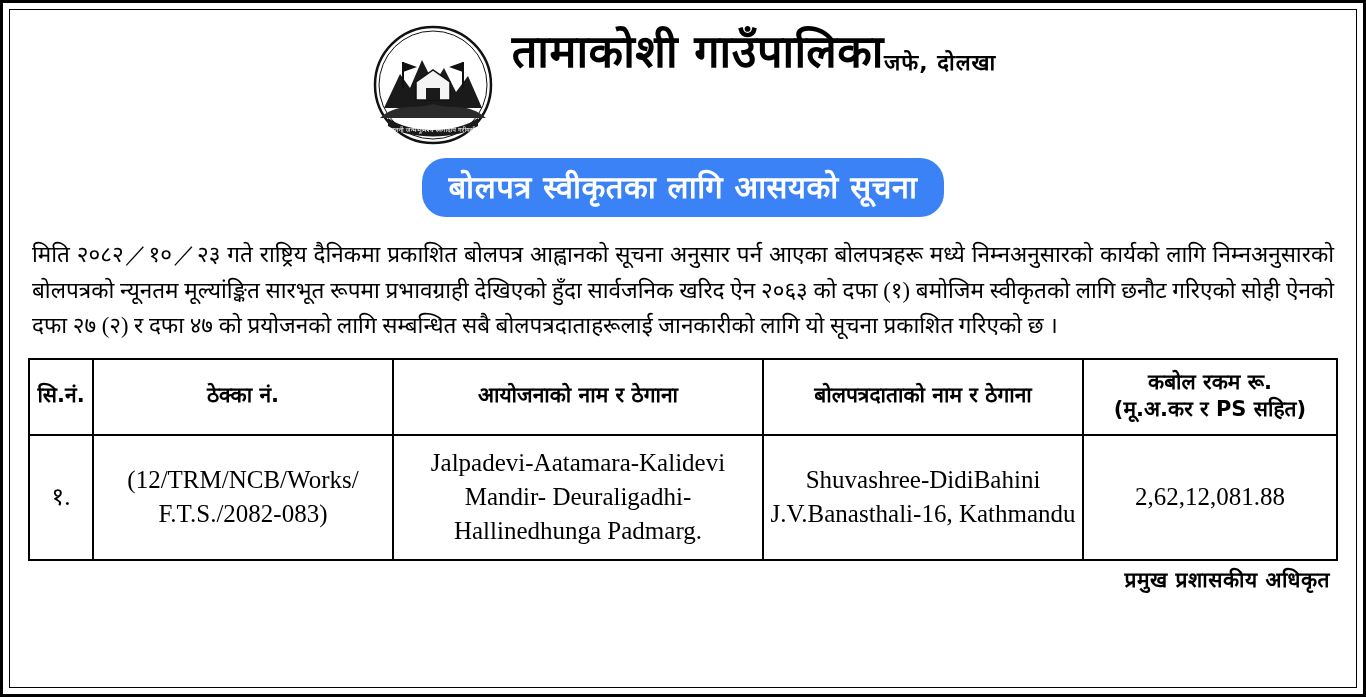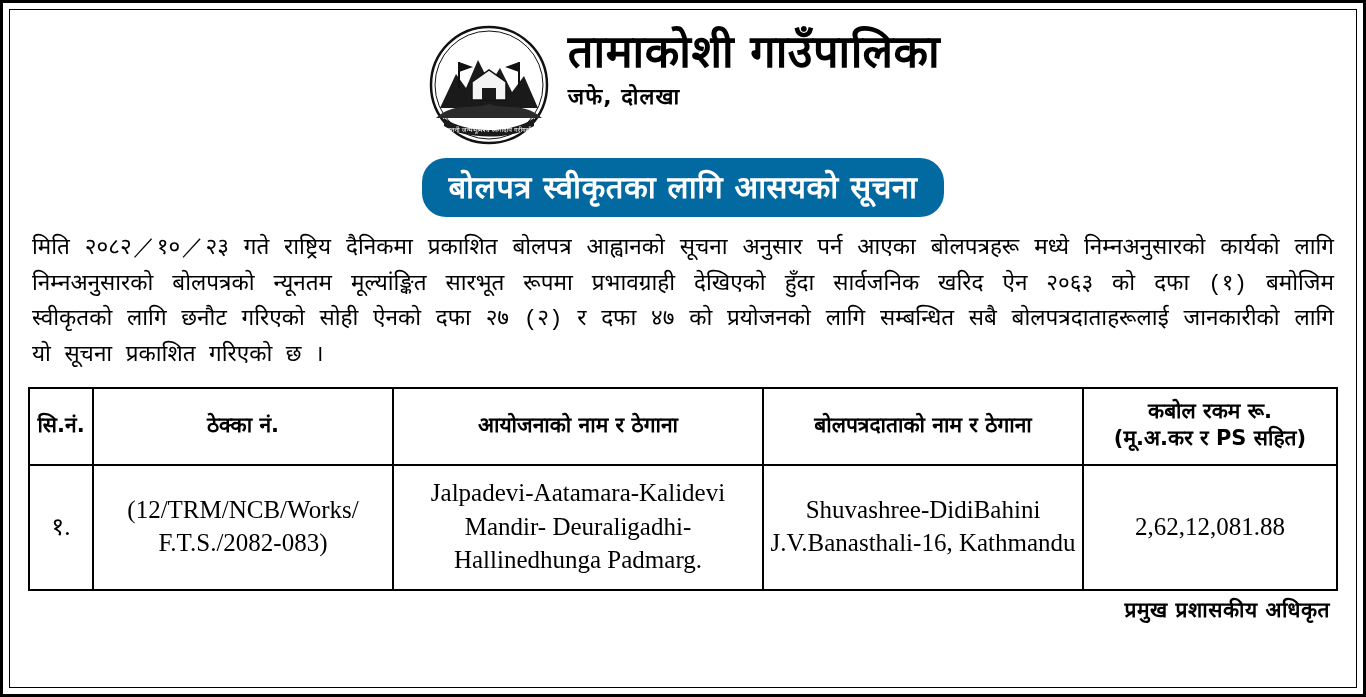--- a/index.html
+++ b/index.html
@@ -45,22 +45,22 @@
   .emblem {
     width: 126px;
     height: 126px;
     flex: 0 0 126px;
     position: relative;
   }
   .emblem svg { display: block; }
 
   .head-text {
     display: flex;
-    flex-direction: column;
-    align-items: flex-start;
+    flex-direction: row;
+    align-items: flex-end;
     padding-top: 6px;
   }
   .org-name {
     font-family: "DejaVu Sans", sans-serif;
     font-weight: bold;
     font-size: 45px;
     line-height: 1.06;
     letter-spacing: 0.5px;
     white-space: nowrap;
   }
@@ -81,43 +81,43 @@
     letter-spacing: 1px;
     white-space: nowrap;
   }
 
   .banner-wrap {
     display: flex;
     justify-content: center;
     margin-top: 10px;
   }
   .banner {
-    background: #0369a1;
+    background: #3b82f6;
     color: #ffffff;
     font-family: "DejaVu Sans", sans-serif;
     font-weight: bold;
     font-size: 31px;
     padding: 7px 26px 10px 26px;
     letter-spacing: 0.5px;
     white-space: nowrap;
     border-radius: 24px;
   }
   .pub-date {
     text-align: center;
     font-family: "DejaVu Sans", sans-serif;
     font-weight: bold;
     font-size: 22px;
     margin-top: 12px;
     letter-spacing: 0.3px;
   }
 
   
   .body-para {
-    margin-top: 14px;
-    font-family: Liberation Mono, monospace;
+    margin-top: 20px;
+    font-family: Liberation Serif, serif;
     font-size: 22.5px;
     line-height: 1.58;
     text-align: justify;
     text-justify: inter-word;
     padding: 0 4px;
   }
 
   
   table.notice-table {
     width: 100%;

